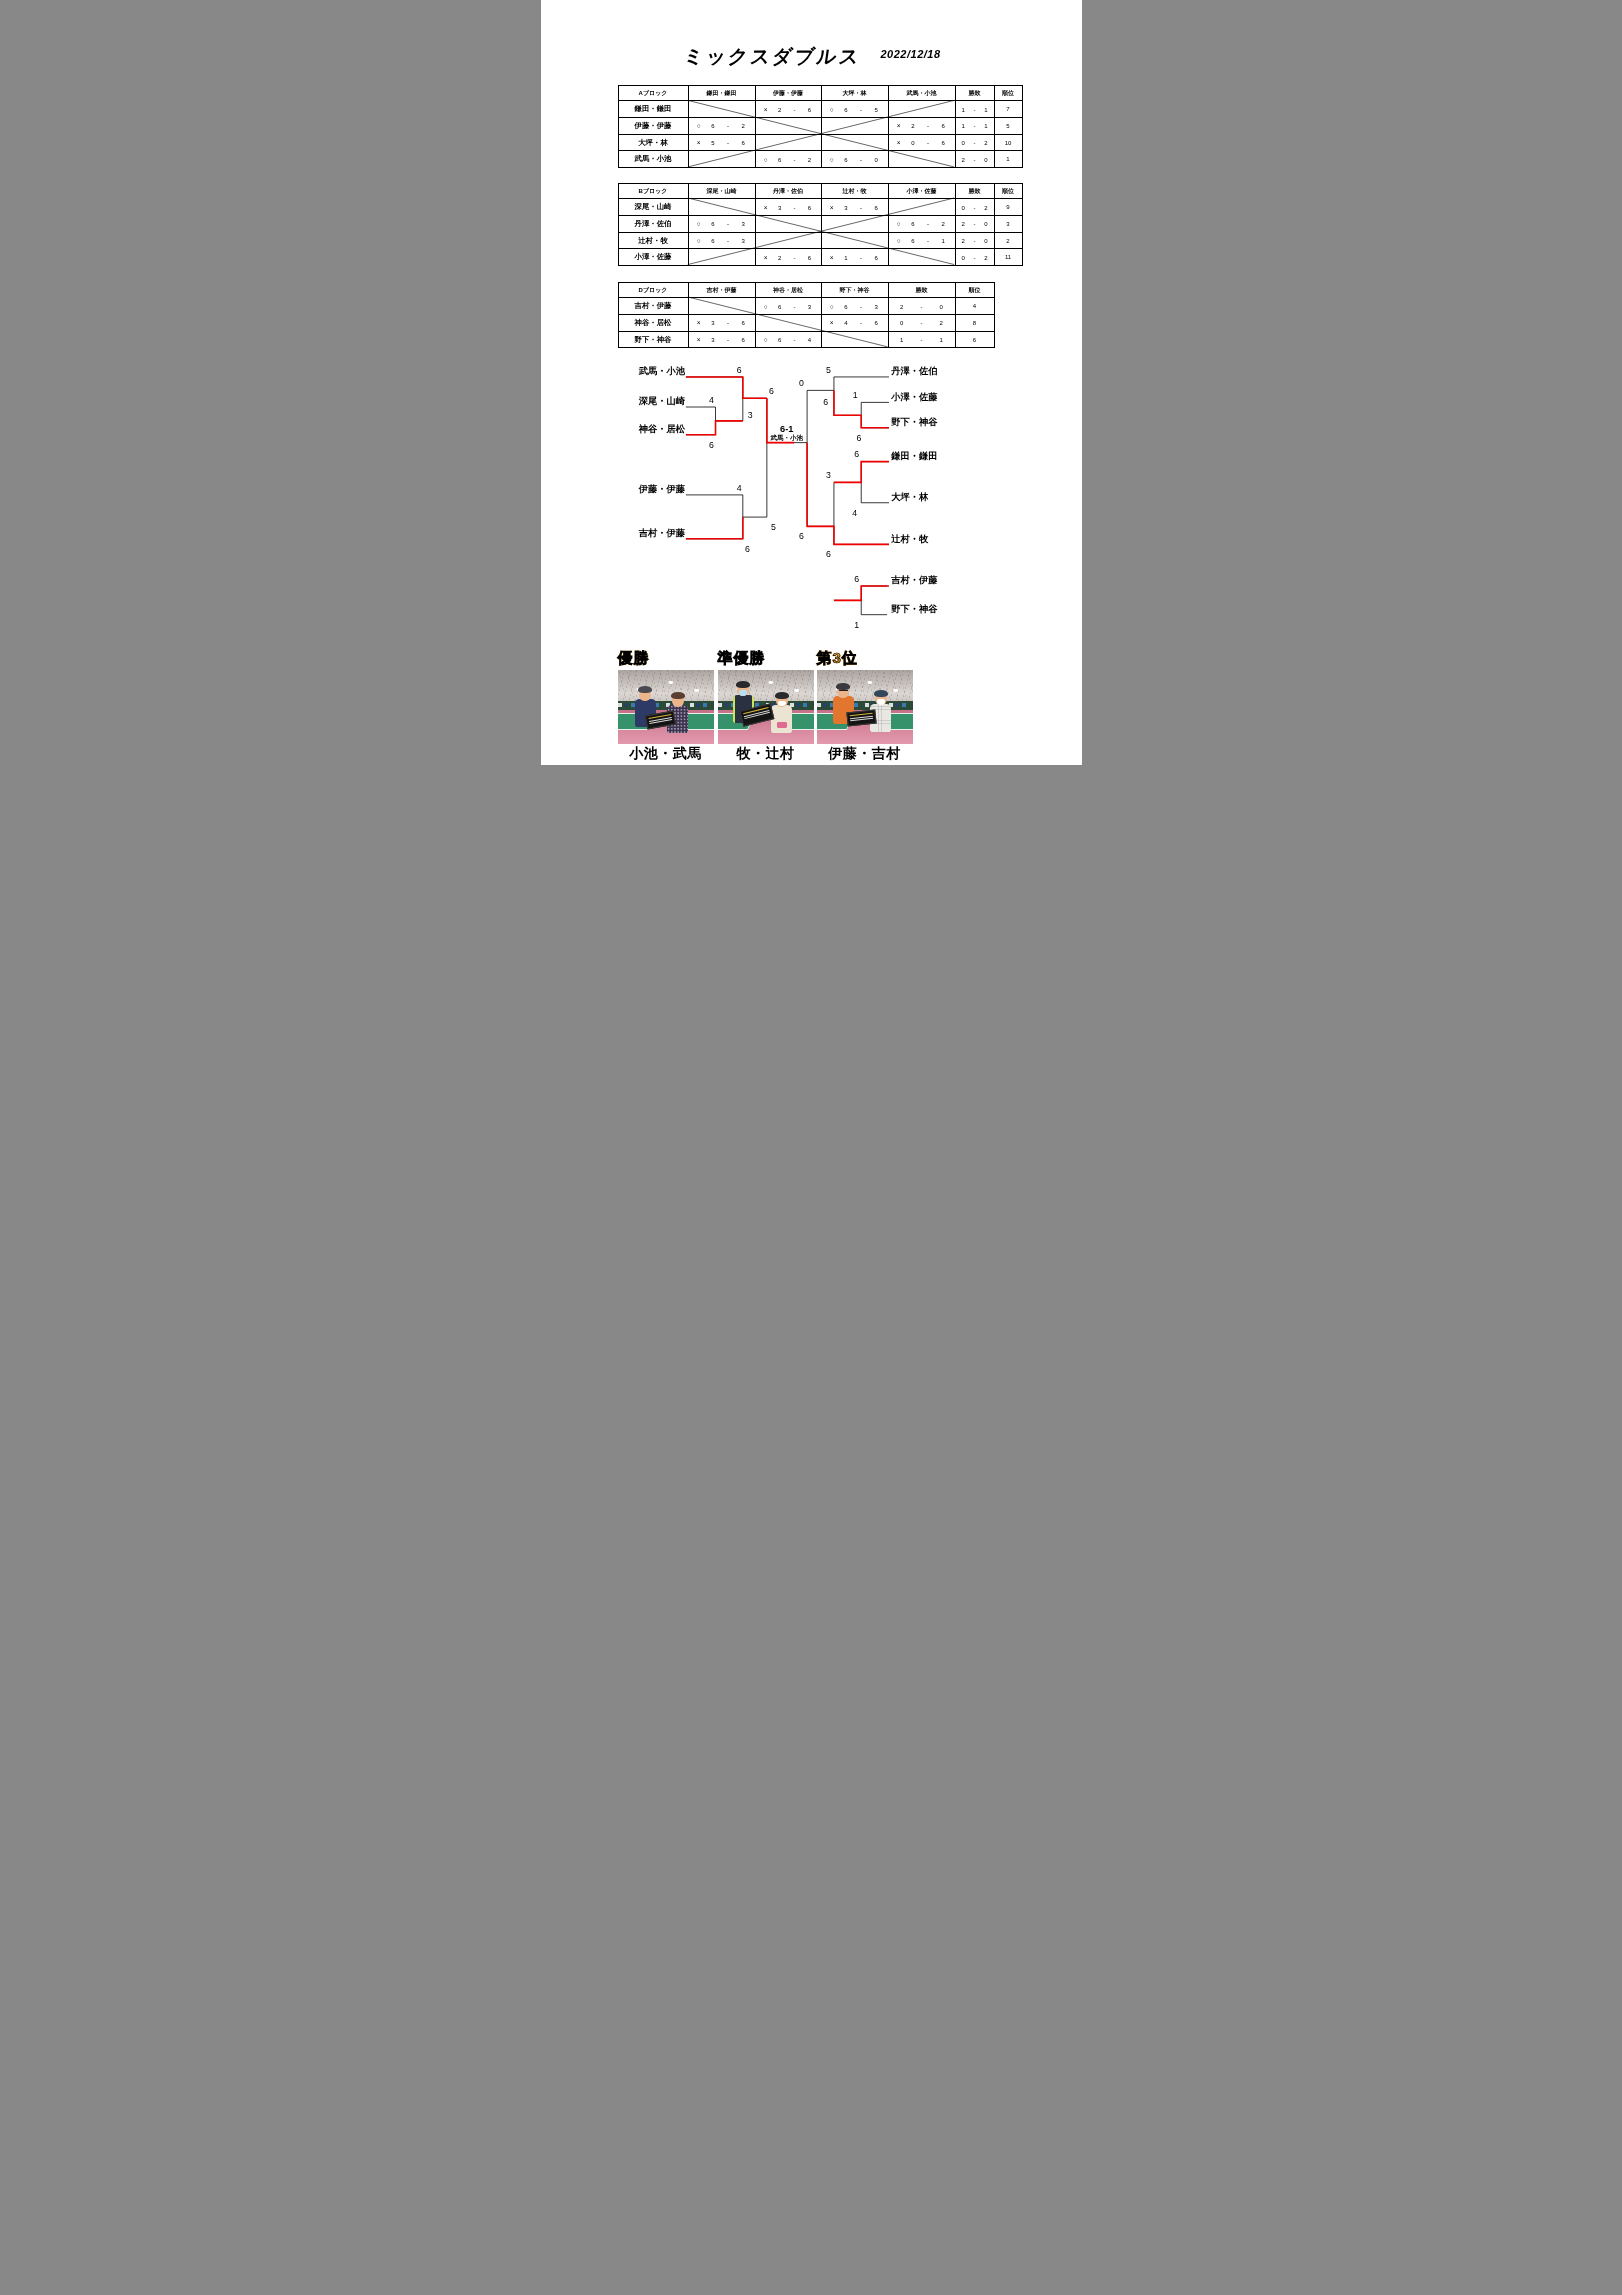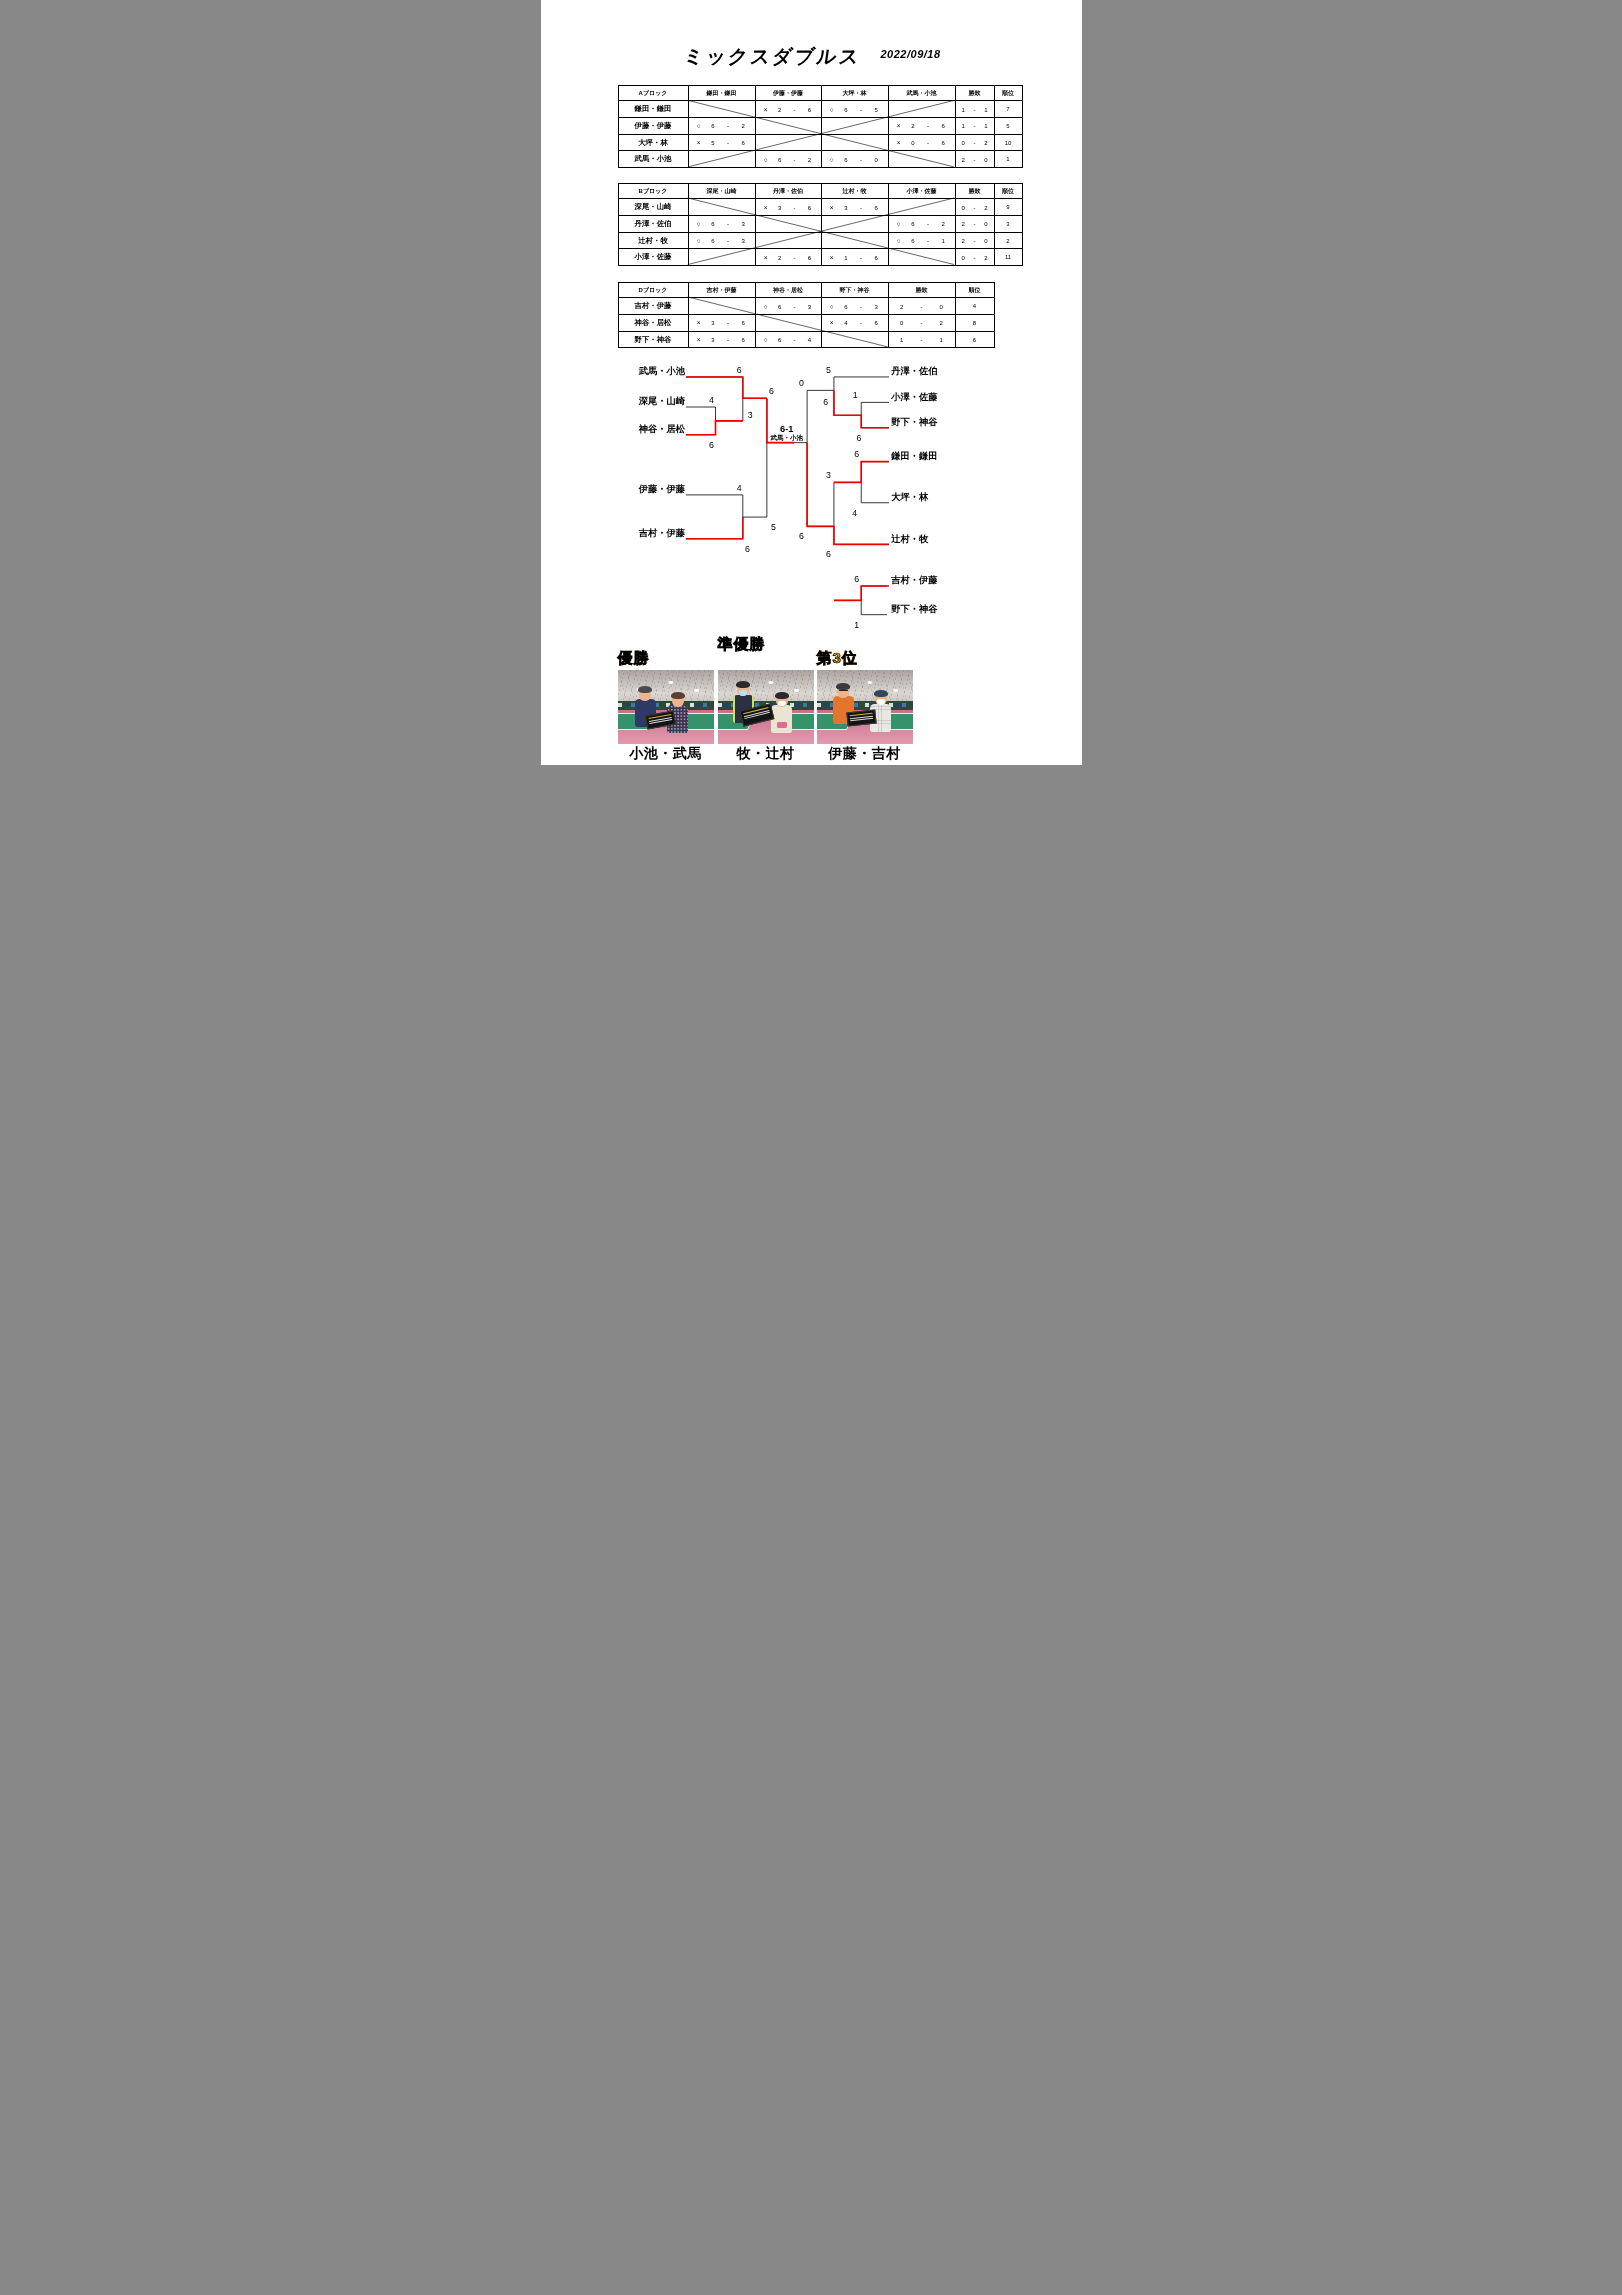--- a/index.html
+++ b/index.html
@@ -62,21 +62,21 @@
   .sign{position:absolute;background:#141414;border:0.5px solid #3a3a3a;}
   .sign i{display:block;height:0.9px;background:rgba(255,255,255,.85);margin:1.9px 1.9px 0;}
   .sign i.g{background:#d8b23a;}
 </style>
 </head>
 <body>
 
 <div class="page">
 
   <div class="title">ミックスダブルス</div>
-  <div class="date">2022/09/18</div>
+  <div class="date">2022/12/18</div>
 
   <table class="blk" style="left:77px;top:85px;width:403px;">
     <colgroup>
         <col style="width:70px">
         <col style="width:67px">
         <col style="width:66px">
         <col style="width:67px">
         <col style="width:67px">
         <col style="width:39px">
         <col style="width:28px">
@@ -303,21 +303,21 @@
     <text class="s2" x="563" y="1166" text-anchor="middle">6</text>
 
     <text class="s2" x="682" y="1258" text-anchor="middle">6</text>
     <text class="s2" x="682" y="1357" text-anchor="middle">1</text>
 
     <text class="fs" x="531" y="933" text-anchor="middle">6-1</text>
     <text class="fw" x="531" y="951" text-anchor="middle">武馬・小池</text>
   </svg>
 
   <div class="medal gold" style="left:77px;top:649px;">優勝</div>
-  <div class="medal silver" style="left:177px;top:635px;">準優勝</div>
+  <div class="medal silver" style="left:177px;top:649px;">準優勝</div>
   <div class="medal bronze" style="left:276px;top:649px;">第3位</div>
 
   <div class="photo" style="left:77px;top:670px;">
     <div class="ph-ceil"></div>
     <div class="ph-wall">
         <div class="ph-banners"></div>
       </div>
     <div class="ph-floor">
       <div class="court c1"></div>
       <div class="court c2"></div>

